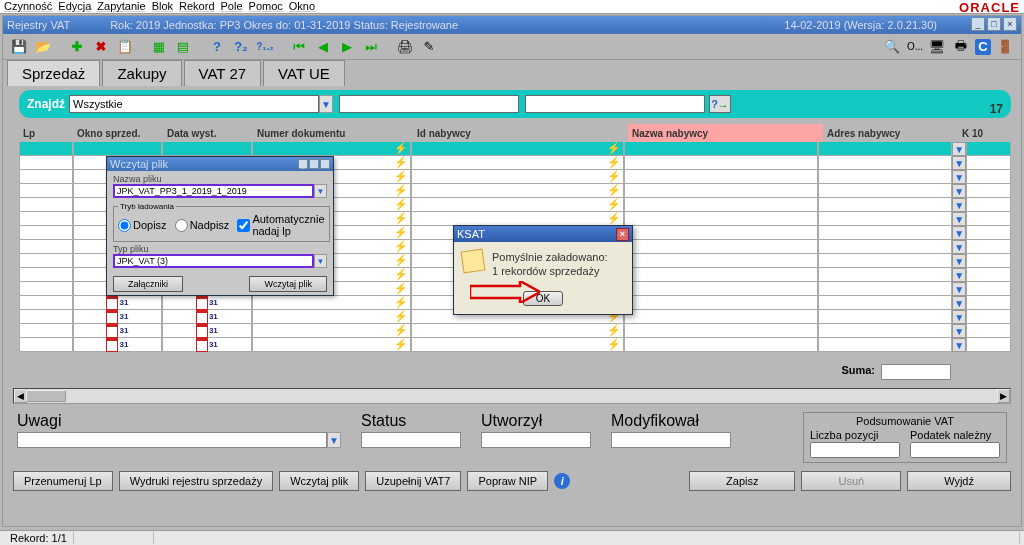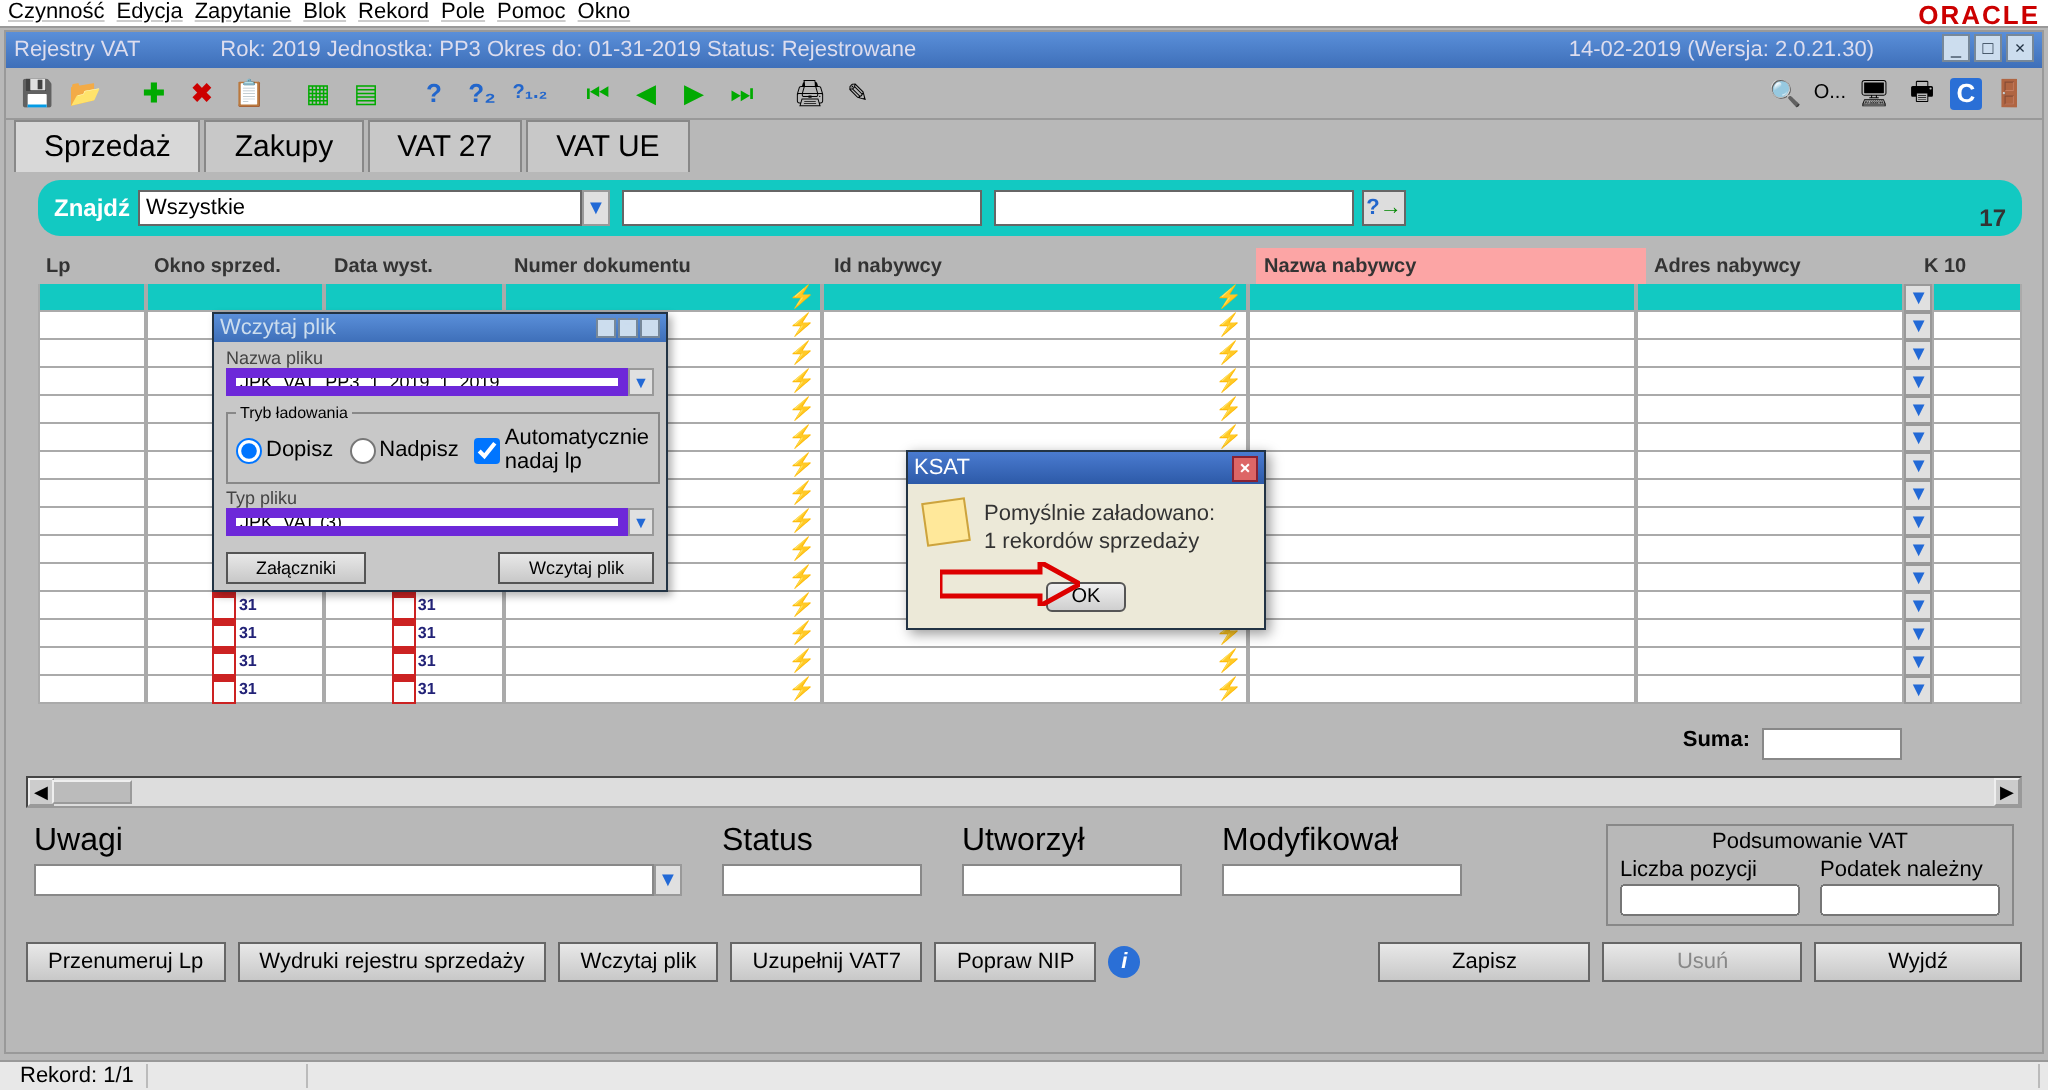--- a/index.html
+++ b/index.html
@@ -17,21 +17,21 @@
   .toolbar { height: 26px; background: #b8b8b8; display: flex; align-items: center; padding: 0 6px; gap: 4px; border-bottom: 1px solid #999; }
   .tbtn { width: 20px; height: 20px; display: flex; align-items: center; justify-content: center; font-size: 13px; border: 1px solid transparent; }
   .tb-sep { width: 6px; }
   .tb-spacer { flex: 1; }
   .tabs { display:flex; height: 26px; background: #b8b8b8; align-items:flex-end; padding-left: 4px; gap:2px; }
   .tab { padding: 4px 14px; background:#c8c8c8; border:1px solid #888; border-bottom:none; font-size:15px; cursor:pointer; }
   .tab.active { background:#d8d8d8; font-weight:normal; }
   .filter-bar { background:#12c9c2; height: 28px; margin:4px 10px 6px 16px; display:flex; align-items:center; padding:0 8px; position:relative;border-radius:11px; }
   .filter-bar .flabel { color:#fff; font-weight:bold; margin-right:4px; font-size:12px; }
   .filter-bar input, .filter-bar .sel { height:18px; background:#fff; border:1px solid #666; padding:0 3px; font-size:11px; }
-  .filter-bar .sel { width:222px; }
+  .filter-bar .sel { width:250px; }
   .filter-bar .f2 { width:180px; margin-left:6px; }
   .filter-bar .f3 { width:180px; margin-left:6px; }
   .filter-bar .go { width:22px;height:18px;background:#ddd;border:1px solid #666;margin-left:4px;display:flex;align-items:center;justify-content:center;color:#080;font-weight:bold; }
   .filter-bar .count { position:absolute; right:8px; bottom:2px; font-weight:bold; font-size:12px; color:#333; }
   .grid-wrap { margin: 0 10px 0 16px; }
   .grid-head { display:flex; height:18px; }
   .gh { background:#12c9c2; color:#fff; font-size:10px; display:flex; align-items:center; padding:0 4px; border-right:1px solid #0aa; font-weight:bold; }
   .col-lp{width:54px;} .col-ds{width:90px;} .col-dw{width:90px;} .col-nd{width:160px;} .col-id{width:215px;} .col-nn{width:195px;} .col-an{width:135px;} .col-k{width:45px;}
   .grid-body { height: 220px; position:relative; }
   .grid-row { display:flex; height:14px; }
@@ -63,21 +63,21 @@
   .btn { background:linear-gradient(#e8e8e8,#c8c8c8); border:1px solid #666; padding:3px 10px; font-size:11px; cursor:pointer; }
   .btn.wide{ padding:3px 36px; }
   .btn.dis{ color:#888; }
   .status-bar{ position:absolute; left:0; right:0; bottom:0; height:15px; background:#e8e8e8; border-top:1px solid #999; font-size:9px; padding:1px 4px; display:flex; }
   .status-bar .cell{ border-right:1px solid #bbb; padding:0 6px; }
   
   .dlg-file{ position:absolute; left:106px; top:156px; width:228px; background:#c8c8c8; border:1px solid #234; box-shadow:2px 2px 4px rgba(0,0,0,0.3); }
   .dlg-file .dlg-tb{ height:14px; background:linear-gradient(#5a8fd9,#3e6fb9); color:#cde; font-size:9px; display:flex; align-items:center; padding:0 3px; justify-content:space-between; }
   .dlg-file .body{ padding:3px 6px; }
   .dlg-file .fl{ font-size:9px; color:#444; }
-  .dlg-file .fin{ width:100%; height:14px; background:#fff; border:5px solid #6d28d9; font-size:9px; padding:0 2px; margin-bottom:2px; }
+  .dlg-file .fin{ width:100%; height:14px; background:#fff; border:2px solid #6d28d9; font-size:9px; padding:0 2px; margin-bottom:2px; }
   .dlg-file fieldset{ border:1px solid #888; font-size:8px; padding:2px 4px 4px 4px; margin:2px 0; }
   .dlg-file legend{ font-size:8px; padding:0 2px; }
   .dlg-file .dlg-btns{ display:flex; justify-content:space-between; padding:3px 6px; }
   .dlg-file .dlg-btn{ background:linear-gradient(#e8e8e8,#c8c8c8); border:1px solid #555; font-size:9px; padding:2px 14px; cursor:pointer; }
   .dlg-file .mini-win{ display:flex; gap:1px; }
   .dlg-file .mini-win span{ width:10px;height:10px;background:#cde;border:1px solid #789;font-size:7px;display:flex;align-items:center;justify-content:center; }
   
   .dlg-msg{ position:absolute; left:453px; top:225px; width:180px; background:#ece9d8; border:1px solid #234; box-shadow:2px 2px 6px rgba(0,0,0,0.4); }
   .dlg-msg .mtb{ height:16px; background:linear-gradient(#4a7bd0,#2d5aa8); color:#fff; font-size:10px; display:flex; align-items:center; justify-content:space-between; padding:0 3px; }
   .dlg-msg .mtb .close{ width:13px;height:13px;background:#d66;color:#fff;border:1px solid #823;display:flex;align-items:center;justify-content:center;font-size:9px;font-weight:bold; }

